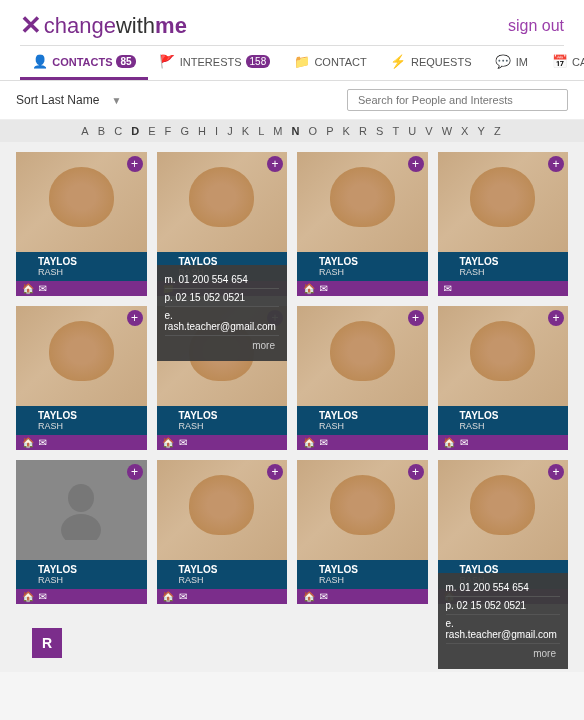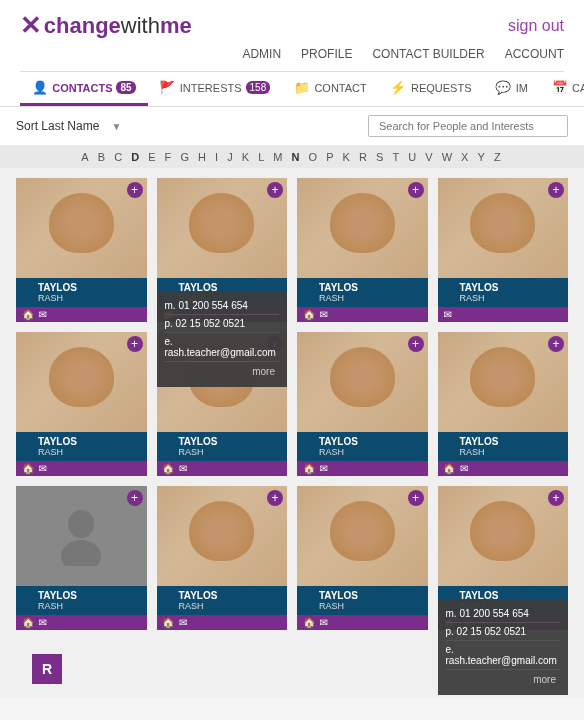--- a/index.html
+++ b/index.html
@@ -3,41 +3,41 @@
   <meta charset="utf-8">
   <style>
     * { box-sizing: border-box; margin: 0; padding: 0; }
     body { font-family: Arial, sans-serif; background: #f5f5f5; width: 584px; min-height: 720px; overflow-x: hidden; }
 
     
     .header { background: #fff; padding: 10px 20px 0 20px; border-bottom: 1px solid #ddd; }
     .header-top { display: flex; justify-content: space-between; align-items: center; }
     .logo { display: flex; align-items: center; font-size: 22px; font-weight: bold; }
     .logo-x { color: #7b2d8b; font-size: 26px; margin-right: 2px; }
-    .logo-change { color: #7b2d8b; font-weight: bold; text-align: right; }
+    .logo-change { color: #7b2d8b; font-weight: normal; text-align: right; }
     .logo-with { color: #333; font-weight: normal; }
     .logo-me { color: #7b2d8b; font-weight: bold; }
     .sign-out { color: #9b3faa; font-size: 16px; text-decoration: none; }
 
     
     .nav { display: flex; justify-content: flex-end; gap: 20px; padding: 6px 0 6px 0; font-size: 12px; color: #555; }
     .nav span { cursor: pointer; }
 
     
     .tabs { display: flex; gap: 0; border-top: 1px solid #ddd; margin-top: 4px; }
     .tab { display: flex; align-items: center; gap: 4px; padding: 8px 12px; font-size: 11px; color: #555; cursor: pointer; border-bottom: 3px solid transparent; white-space: nowrap; }
     .tab.active { border-bottom: 3px solid #7b2d8b; color: #7b2d8b; font-weight: bold; }
     .tab-badge { background: #7b2d8b; color: white; border-radius: 6px; padding: 1px 4px; font-size: 10px; }
     .tab-icon { font-size: 13px; }
 
     
     .toolbar { background: #fff; padding: 8px 16px; display: flex; justify-content: space-between; align-items: center; border-bottom: 1px solid #eee; }
     .sort-label { font-size: 12px; color: #333; display: flex; align-items: center; gap: 12px; }
     .sort-arrow { color: #888; font-size: 10px; }
-    .search-box { border: 1px solid #bbb; padding: 4px 10px; font-size: 11px; color: #aaa; width: 200px; border-radius: 2px; outline: none; }
+    .search-box { border: 1px solid #bbb; padding: 4px 10px; font-size: 11px; color: #aaa; width: 221px; border-radius: 2px; outline: none; }
 
     
     .alphabet { background: #e8e8e8; padding: 5px 0; text-align: center; font-size: 11px; color: #555; letter-spacing: 2px; }
     .alphabet span { display: inline-block; margin: 0 1px; cursor: pointer; }
     .alphabet span.bold { font-weight: bold; color: #333; }
 
     
     .grid { padding: 10px 16px; display: grid; grid-template-columns: repeat(4, 1fr); gap: 10px; background: #f0f0f0; }
 
     
@@ -73,26 +73,20 @@
 
 <div class="header">
   <div class="header-top">
     <div class="logo">
       <span class="logo-x">✕</span>
         <span class="logo-change">change</span>
         <span class="logo-with">with</span>
         <span class="logo-me">me</span>
     </div>
     <a class="sign-out">sign out</a>
-  </div>
-  <div class="nav">
-    <span>ADMIN</span>
-    <span>PROFILE</span>
-    <span>CONTACT BUILDER</span>
-    <span>ACCOUNT</span>
   </div>
   <div class="tabs">
     <div class="tab active">
       <span class="tab-icon">👤</span>
       <span>CONTACTS</span>
       <span class="tab-badge">85</span>
     </div>
     <div class="tab">
       <span class="tab-icon">🚩</span>
       <span>INTERESTS</span>

